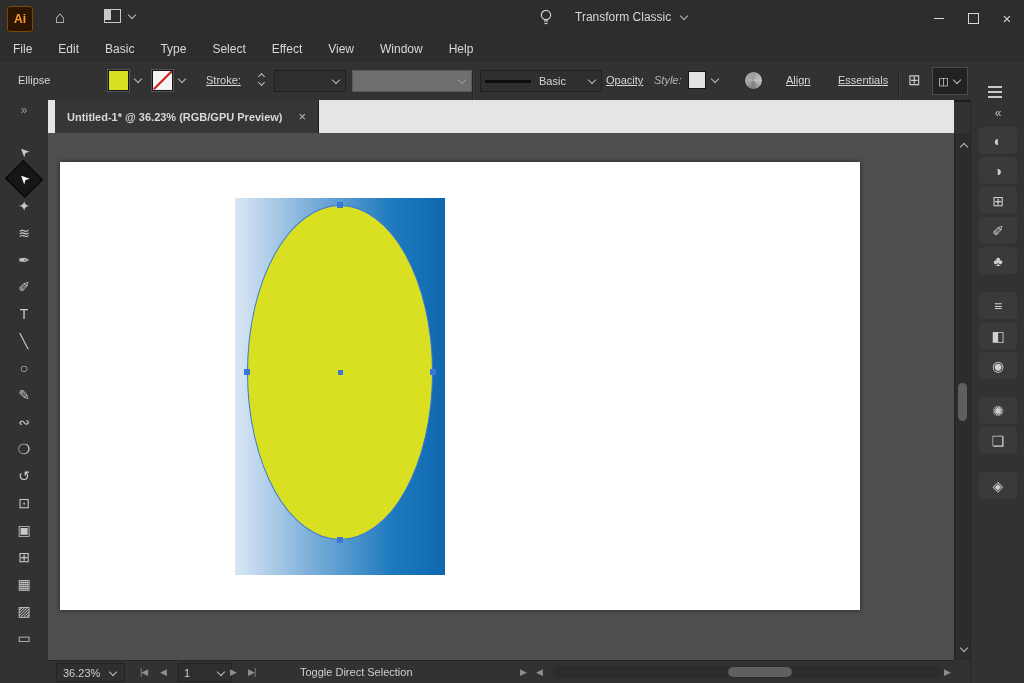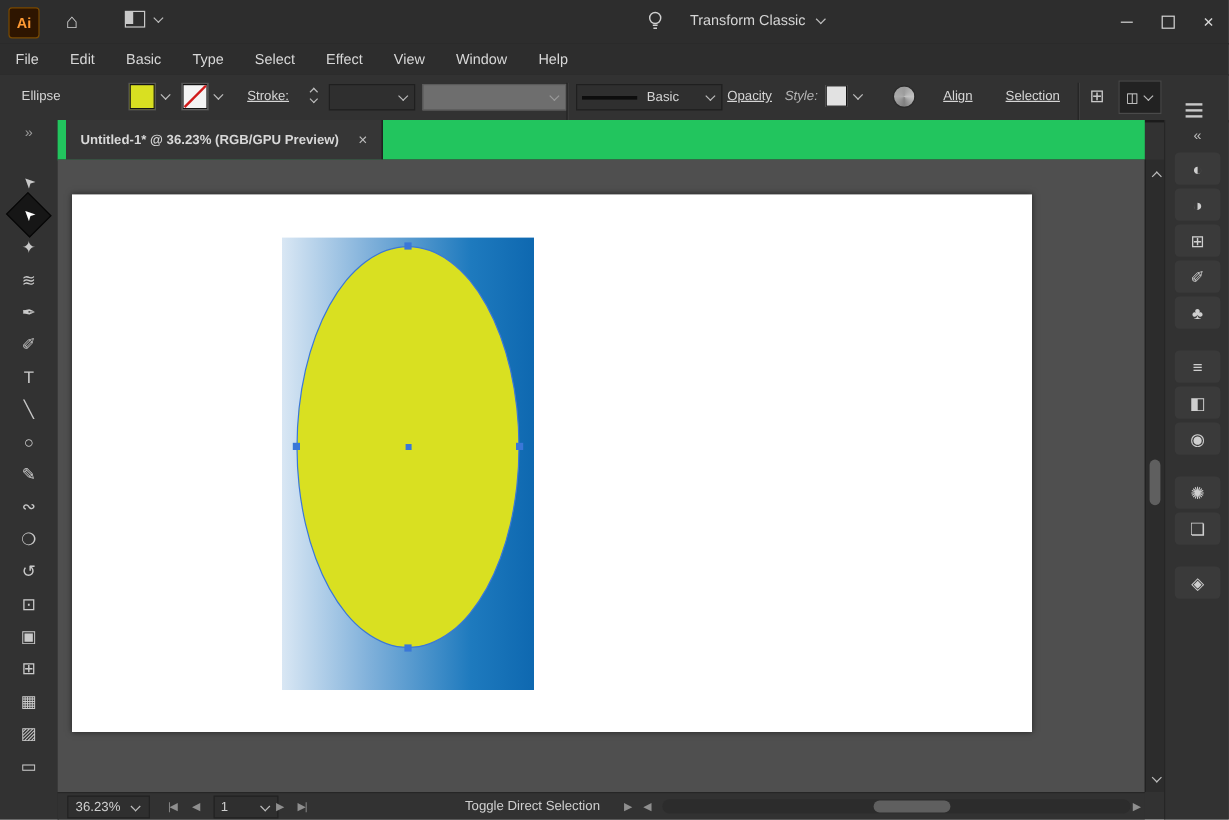--- a/index.html
+++ b/index.html
@@ -77,21 +77,21 @@
   .lb-expand { height:22px; text-align:center; color:#9a9a9a; font-size:12px; line-height:20px; }
   .tools { margin-top:16px; }
   .tool { width:48px; height:27px; display:flex; align-items:center; justify-content:center; }
   .tool .g { width:26px; height:24px; display:flex; align-items:center; justify-content:center;
     color:#c9c9c9; font-size:14px; }
   .tool .g.rot { transform:rotate(-135deg); font-size:12px; }
   .tool.sel .g { background:#161616; border:1px solid #060606; color:#ffffff; }
 
   
   .tabbar { position:absolute; left:48px; top:100px; width:906px; height:33px;
-    background:#22c55e; border-bottom:1px solid #1b1b1b; display:flex; align-items:flex-end; }
+    background:#e5e5e5; border-bottom:1px solid #1b1b1b; display:flex; align-items:flex-end; }
   .doc-tab { height:33px; margin-left:7px; background:#363636; border-right:1px solid #1a1a1a;
     display:flex; align-items:center; padding:0 12px; gap:16px; font-size:11px; font-weight:bold; color:#d8d8d8; }
   .doc-tab .x { font-weight:normal; font-size:13px; color:#bdbdbd; }
 
   
   .canvas { position:absolute; left:48px; top:133px; width:906px; height:527px;
     background:#4f4f4f; overflow:hidden; }
   .artboard { position:absolute; left:12px; top:29px; width:800px; height:448px;
     background:#ffffff; box-shadow:0 0 5px rgba(0,0,0,0.55); }
   .grad-rect { position:absolute; left:187px; top:65px; width:210px; height:377px;
@@ -118,21 +118,21 @@
   .pgap { height:12px; }
 
   
   .statusbar { position:absolute; left:48px; top:660px; width:906px; height:23px;
     background:#323232; border-top:1px solid #262626; font-size:11px; color:#cfcfcf; }
   .sb { position:absolute; top:0; height:22px; display:flex; align-items:center; }
   .zoombox { left:8px; gap:8px; padding:0 6px; border:1px solid #222; background:#2f2f2f; height:17px; top:2px; }
   .navicon { color:#8f8f8f; font-size:9px; letter-spacing:-1px; }
   .abfield { left:130px; top:2px; width:42px; height:17px; background:#2f2f2f; border:1px solid #222;
     display:flex; align-items:center; justify-content:space-between; padding:0 5px; }
-  .hint { left:252px; width:200px; justify-content:flex-end; color:#cfcfcf; }
+  .hint { left:252px; width:200px; justify-content:flex-start; color:#cfcfcf; }
   .hscroll-track { position:absolute; left:504px; top:5px; width:390px; height:12px;
     background:#2c2c2c; border-radius:6px; }
   .hscroll-thumb { position:absolute; left:176px; top:1px; width:64px; height:10px;
     background:#5f5f5f; border-radius:5px; }
 </style>
 </head>
 <body>
 
 <div class="titlebar">
   <div class="ai-badge">Ai</div>
@@ -225,21 +225,21 @@
   </div>
 
   <div class="cb" style="left:744px;">
       <span class="cwheel"></span>
     </div>
 
   <div class="cb" style="left:786px;">
       <span class="u">Align</span>
     </div>
   <div class="cb" style="left:838px;">
-      <span class="u">Selection</span>
+      <span class="u">Essentials</span>
     </div>
 
   <div class="cb vsep" style="left:898px; top:7px;"></div>
 
   <div class="cb" style="left:908px;">
       <span class="cb-icon">⊞</span>
     </div>
   <div class="cb toolbox" style="left:932px; top:5px;">
     <span>◫</span>
     <span class="chev"></span>

